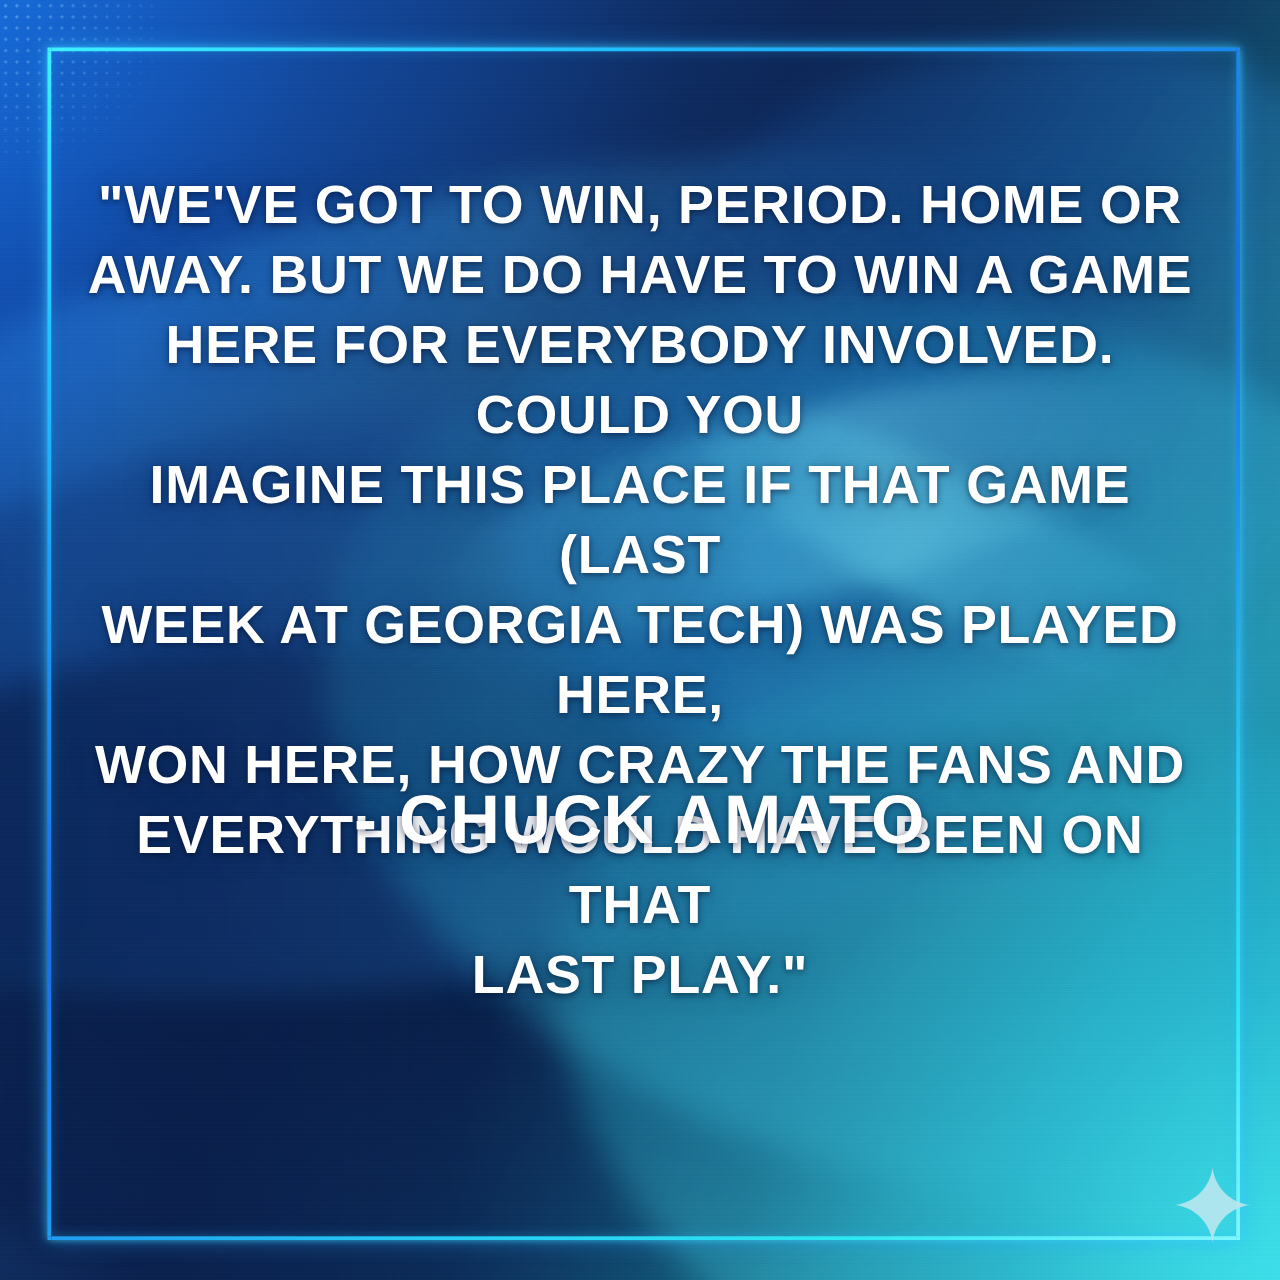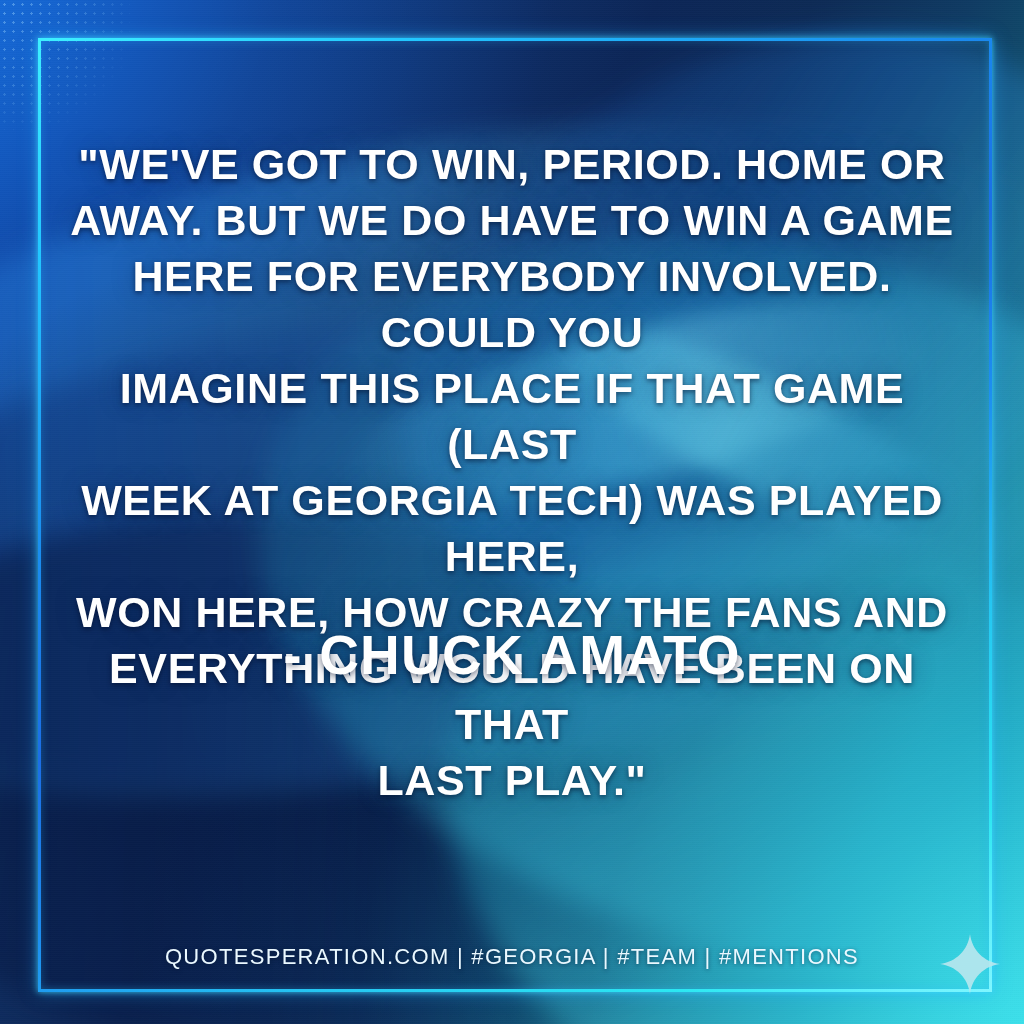--- a/index.html
+++ b/index.html
@@ -305,21 +305,20 @@
 AWAY. BUT WE DO HAVE TO WIN A GAME
 HERE FOR EVERYBODY INVOLVED. COULD YOU
 IMAGINE THIS PLACE IF THAT GAME (LAST
 WEEK AT GEORGIA TECH) WAS PLAYED HERE,
 WON HERE, HOW CRAZY THE FANS AND
 EVERYTHING WOULD HAVE BEEN ON THAT
 LAST PLAY."</p>
 
     <p class="attribution">- CHUCK AMATO</p>
 
-    <p class="footer">QUOTESPERATION.COM | #GEORGIA | #TEAM | #MENTIONS</p>
   </div>
 
   <div class="sparkle">
     <svg width="64" height="64" viewBox="0 0 64 64" aria-hidden="true">
       <path d="M32 2 C34 18 46 30 62 32 C46 34 34 46 32 62 C30 46 18 34 2 32 C18 30 30 18 32 2 Z" fill="#b6e6ee" opacity="0.92"></path>
     </svg>
   </div>
 
 </div>
 

